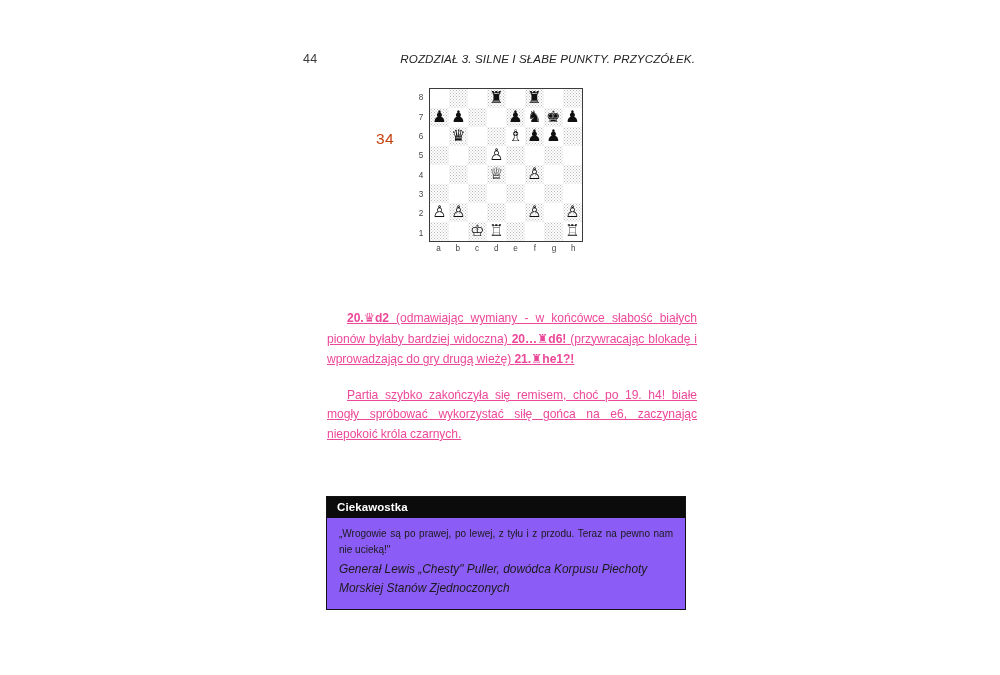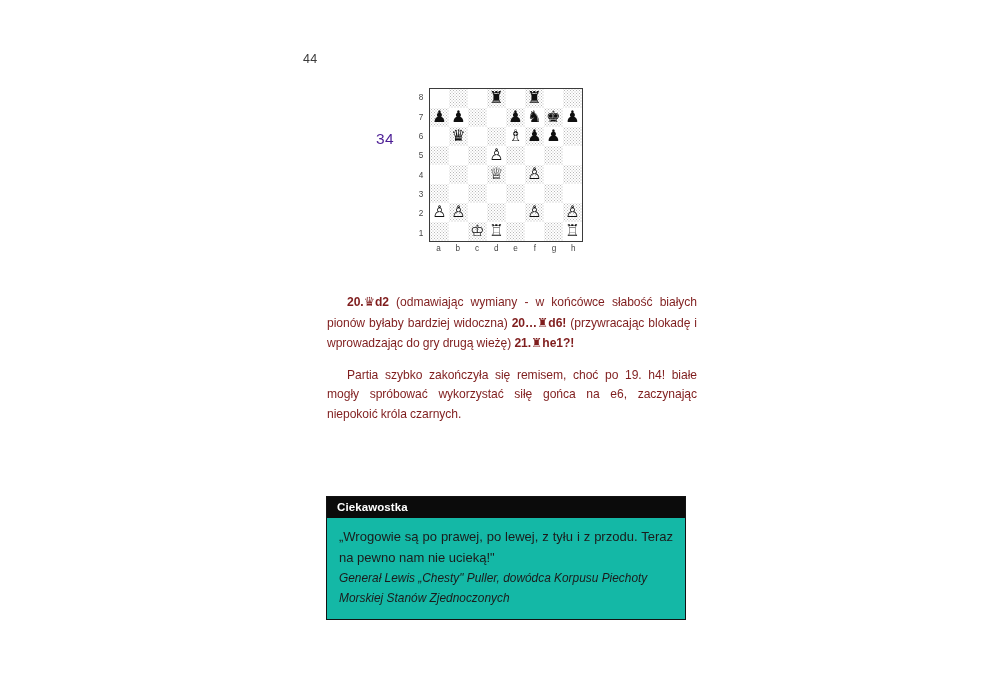--- a/index.html
+++ b/index.html
@@ -54,21 +54,21 @@
     left: 370px;
     top: 86px;
     width: 230px;
     height: 175px;
   }
   .diagram-number {
     position: absolute;
     left: 6px;
     top: 44px;
     font-size: 15.5px;
-    color: #4c1d95;
+    color: #c2410c;
     letter-spacing: 0.5px;
   }
   .rank-labels {
     position: absolute;
     left: 44px;
     top: 2px;
     width: 14px;
     height: 155px;
     display: flex;
     flex-direction: column;
@@ -134,80 +134,82 @@
   }
 
   
   .body-col {
     position: absolute;
     left: 327px;
     top: 292px;
     width: 370px;
   }
   p.para {
-    margin: 0 0 12px 0;
+    margin: 16px 0 12px 0;
     font-size: 12.1px;
     line-height: 1.62;
     text-align: justify;
     text-indent: 20px;
-    color: #7f1d1d;
+    color: #ec4899;
     letter-spacing: -0.05px;
     word-spacing: -0.1px;
+    text-decoration: underline;
   }
   p.para b { font-weight: 700; }
   .fig {
     font-family: "DejaVu Sans", sans-serif;
     font-size: 12.6px;
     font-weight: 400;
   }
 
   
   .factbox {
     position: absolute;
     left: 326px;
     top: 496px;
     width: 360px;
     border: 1.4px solid #121212;
     box-sizing: border-box;
-    background: #14b8a6;
+    background: #8b5cf6;
   }
   .factbox-header {
     background: #0b0b0b;
     color: #ffffff;
     font-size: 11.5px;
     font-weight: 700;
     padding: 4px 10px 5px 10px;
     letter-spacing: 0.1px;
   }
   .factbox-body {
     padding: 8px 12px 11px 12px;
   }
   .factbox-quote {
     margin: 0 0 1px 0;
-    font-size: 13px;
+    font-size: 10px;
     line-height: 1.63;
     text-align: justify;
     color: #1b1b1b;
   }
   .factbox-attrib {
     margin: 0;
     font-size: 11.9px;
     line-height: 1.63;
     font-style: italic;
     text-align: left;
     color: #1b1b1b;
   }
 </style>
 </head>
 <body>
 
 <div class="page">
 
   <div class="runhead">
     <span class="folio">44</span>
+    <span class="chapline">ROZDZIAŁ 3.  SILNE I SŁABE PUNKTY. PRZYCZÓŁEK.</span>
   </div>
 
   <div class="diagram-wrap">
     <div class="diagram-number">34</div>
     <div class="rank-labels" id="rank-labels">
         <span>8</span>
         <span>7</span>
         <span>6</span>
         <span>5</span>
         <span>4</span>

